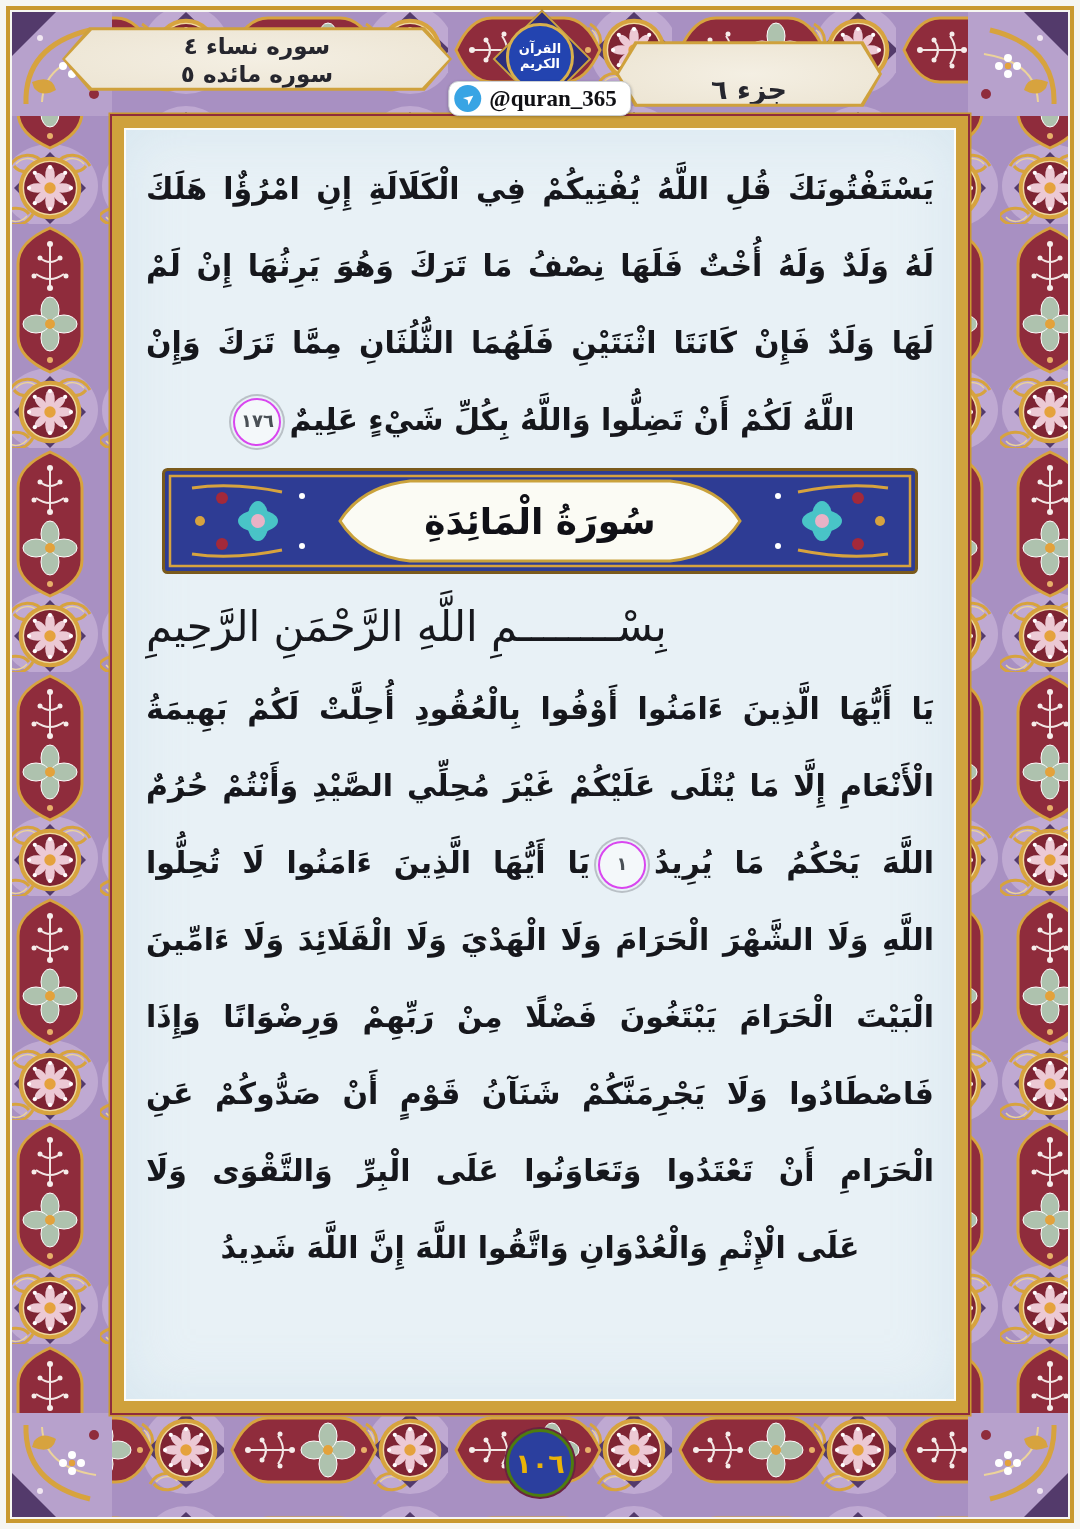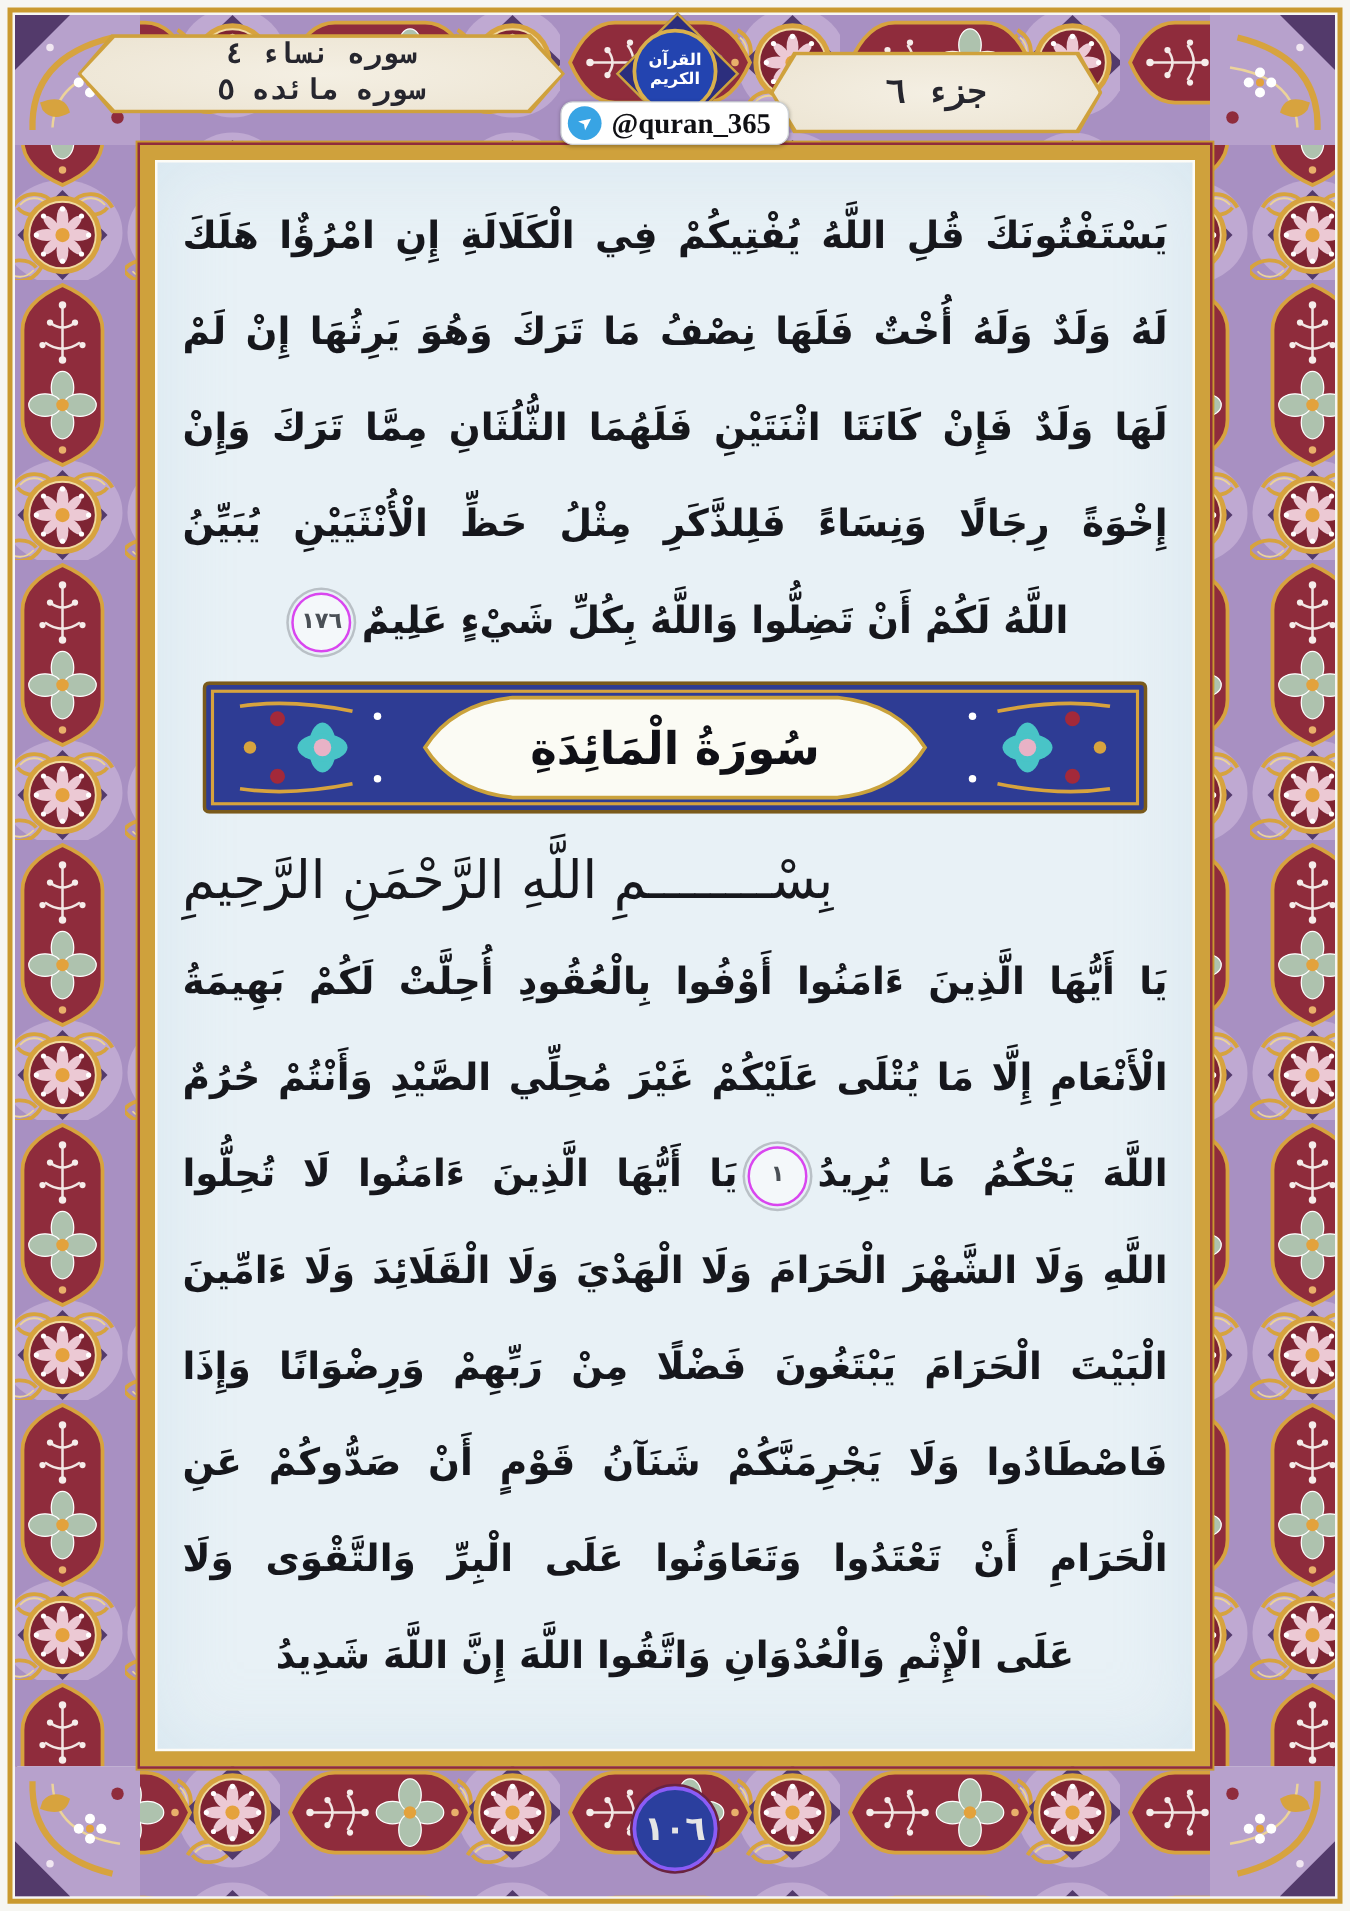--- a/index.html
+++ b/index.html
@@ -29,22 +29,22 @@
   .banner-wrap{width:756px;height:106px;margin:10px auto 12px;}
   .basmala{margin-top:4px;height:82px;line-height:82px;text-align:left;direction:rtl;
      font-size:42px;font-weight:400;color:#17181d;}
 
   
   .cartouche{position:absolute;top:26px;height:66px;}
   .cartouche .co{position:absolute;inset:0;background:var(--gold,#caa43c);
      clip-path:polygon(0 50%,7% 2%,93% 2%,100% 50%,93% 98%,7% 98%);}
   .cartouche .ci{position:absolute;inset:3px;background:radial-gradient(#f4efe3,#ece4d2);
      clip-path:polygon(0 50%,7% 2%,93% 2%,100% 50%,93% 98%,7% 98%);
-     display:flex;flex-direction:column;align-items:center;justify-content:center;
-     direction:rtl;color:#26262e;font-weight:700;font-family:Liberation Mono, monospace;}
+     display:flex;flex-direction:column;align-items:center;justify-content:flex-end;
+     direction:rtl;color:#26262e;font-weight:700;}
   .cart-left{left:62px;width:390px;}
   .cart-left .ci{font-size:23px;line-height:1.25;}
   .cart-right{left:616px;width:266px;top:40px;height:68px;}
   .cart-right .ci{font-size:27px;}
 
   
   .logo{position:absolute;left:494px;top:11px;width:92px;height:92px;}
   .logo .diamond{position:absolute;left:13px;top:13px;width:66px;height:66px;background:#2c2e7d;
      transform:rotate(45deg);border:2px solid var(--gold,#d7a33e);}
   .logo .disc{position:absolute;left:12px;top:12px;width:68px;height:68px;border-radius:50%;
@@ -57,23 +57,23 @@
      display:flex;align-items:center;gap:8px;background:#fff;border:1px solid #ccd0d4;
      border-radius:10px;padding:3px 14px 3px 5px;box-shadow:0 1px 3px rgba(0,0,0,.25);}
   .tg .plane{width:27px;height:27px;border-radius:50%;background:var(--telegram_blue,#38a4e4);
      display:flex;align-items:center;justify-content:center;color:#fff;font-size:14px;}
   .tg .plane span{transform:rotate(-38deg) translateX(1px);}
   .tg .handle{font-family:"Liberation Serif",serif;font-weight:700;font-size:23px;color:#101014;}
 
   
   .pagenum{position:absolute;left:50%;top:1429px;transform:translateX(-50%);
      width:68px;height:68px;border-radius:50%;background:var(--navy,#2b3f9e);
-     border:3px solid #8b5cf6;box-sizing:border-box;box-shadow:0 0 0 2px #6a2340;
+     border:3px solid #4d7c0f;box-sizing:border-box;box-shadow:0 0 0 2px #6a2340;
      display:flex;align-items:center;justify-content:center;
-     color:#e5e5e5;font-size:27px;font-weight:700;}
+     color:#eab308;font-size:27px;font-weight:700;}
 </style>
 </head>
 <body>
 
 <div class="page">
 
   <svg width="1080" height="1529" viewBox="0 0 1080 1529" style="position:absolute;left:0;top:0;" aria-hidden="true">
     <defs>
       <g id="med">
         <circle r="33" fill="#d7a33e"></circle>
@@ -208,21 +208,20 @@
       </div>
     <div class="handle">@quran_365</div>
   </div>
 
   <div class="content">
 
     <div class="nisa">
         <div class="qline"><span>يَسْتَفْتُونَكَ قُلِ اللَّهُ يُفْتِيكُمْ فِي الْكَلَالَةِ إِنِ امْرُؤٌا هَلَكَ لَيْسَ</span></div>
         <div class="qline"><span>لَهُ وَلَدٌ وَلَهُ أُخْتٌ فَلَهَا نِصْفُ مَا تَرَكَ وَهُوَ يَرِثُهَا إِنْ لَمْ يَكُنْ</span></div>
         <div class="qline"><span>لَهَا وَلَدٌ فَإِنْ كَانَتَا اثْنَتَيْنِ فَلَهُمَا الثُّلُثَانِ مِمَّا تَرَكَ وَإِنْ كَانُوا</span></div>
-        <div class="qline"><span>إِخْوَةً رِجَالًا وَنِسَاءً فَلِلذَّكَرِ مِثْلُ حَظِّ الْأُنْثَيَيْنِ يُبَيِّنُ</span></div>
         <div class="qline qcenter"><span>اللَّهُ لَكُمْ أَنْ تَضِلُّوا وَاللَّهُ بِكُلِّ شَيْءٍ عَلِيمٌ</span><span class="ayah">١٧٦</span></div>
       </div>
 
     <div class="banner-wrap">
       <svg width="756" height="106" viewBox="0 0 756 106" aria-hidden="true">
         <rect x="1.5" y="1.5" width="753" height="103" rx="4" fill="#2e3c94" stroke="#7a5a1c" stroke-width="3"></rect>
         <rect x="8" y="8" width="740" height="90" fill="none" stroke="#d7a33e" stroke-width="2.5"></rect>
 
         <g>
           <ellipse cx="96" cy="53" rx="11" ry="20" fill="#49c4c7"></ellipse>

